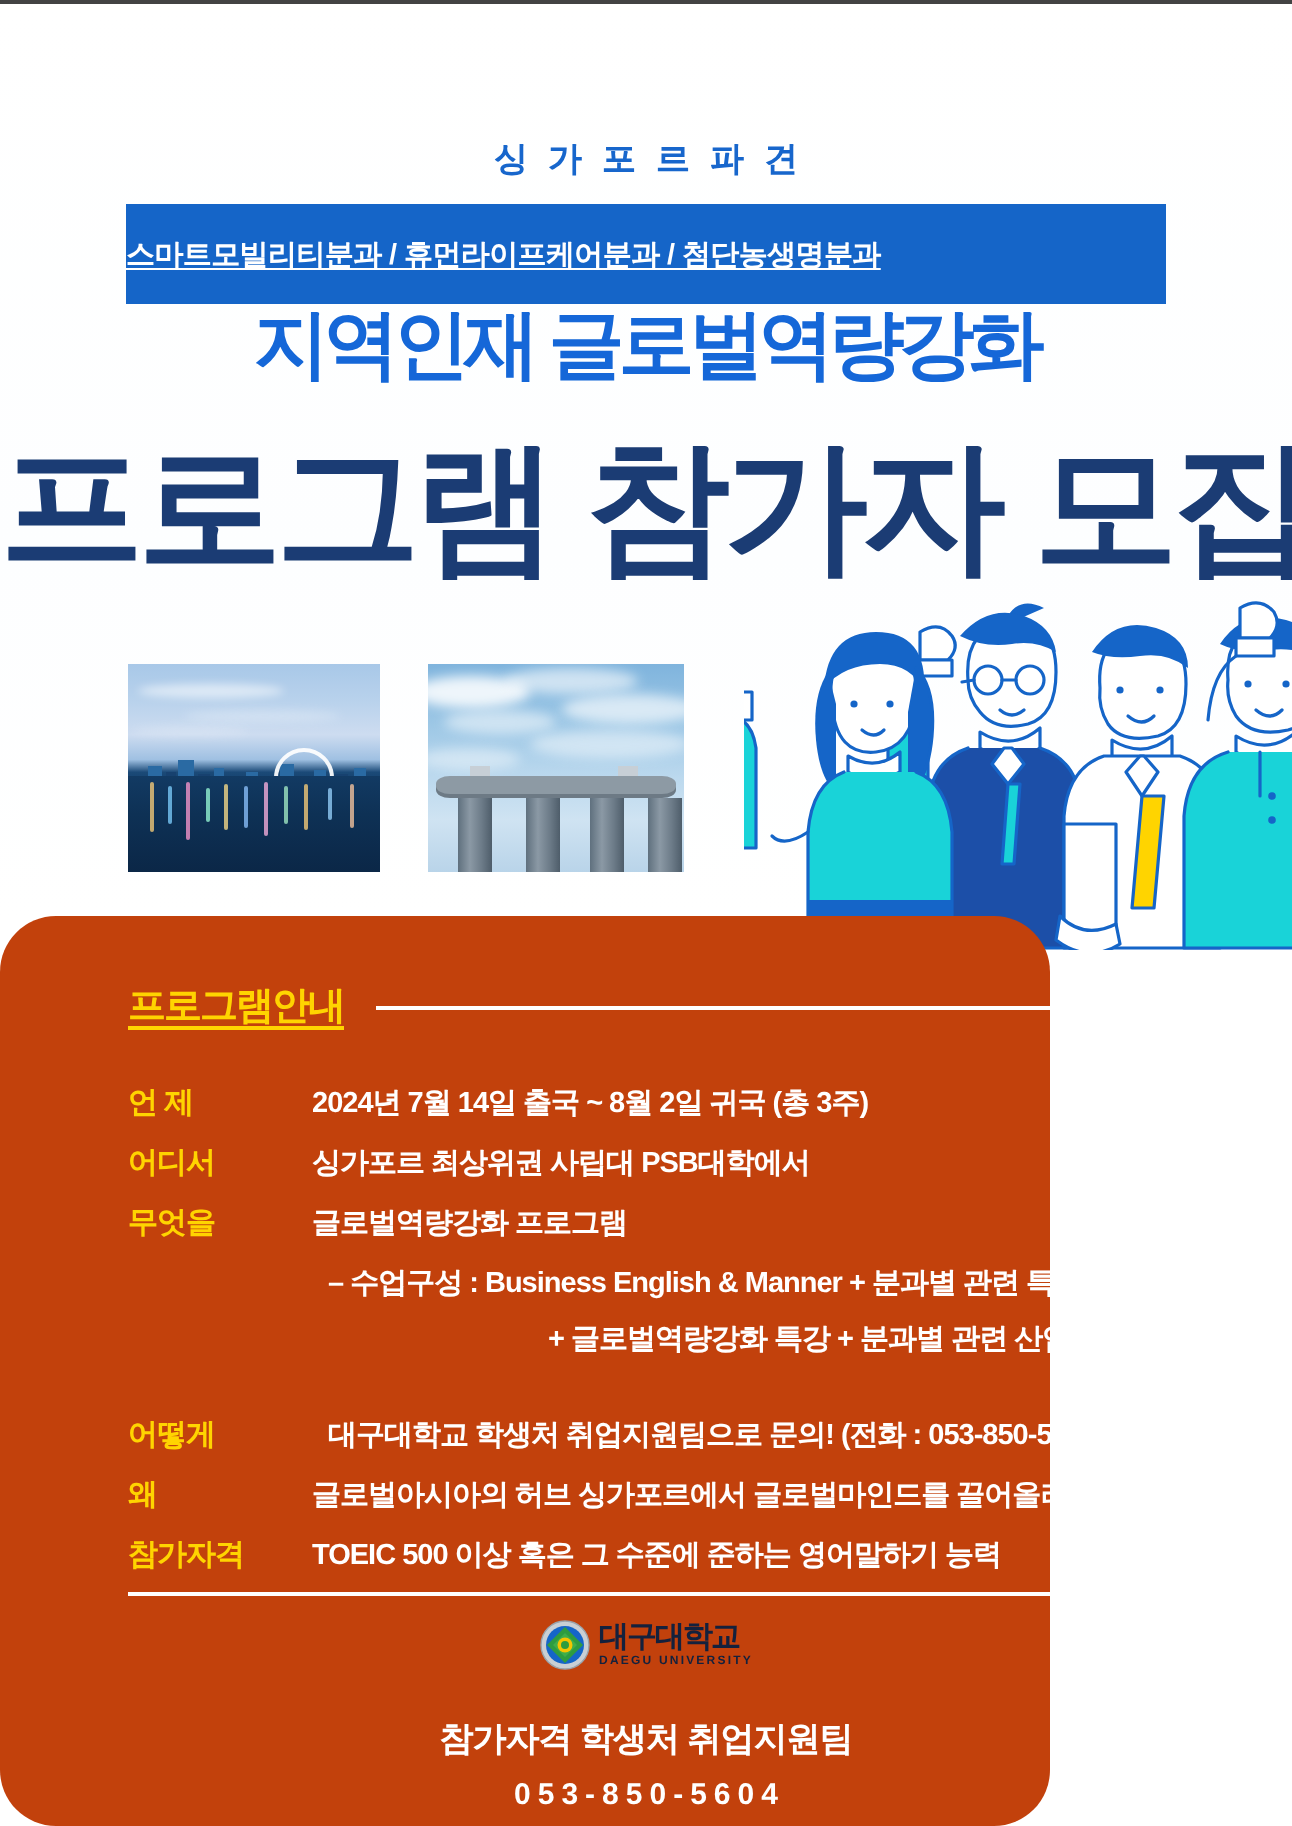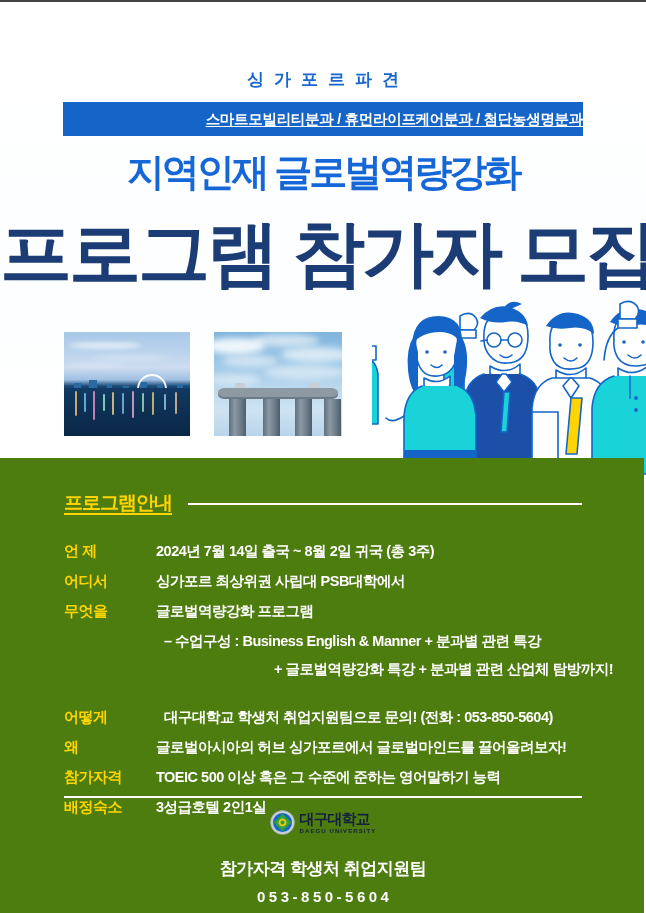--- a/index.html
+++ b/index.html
@@ -25,23 +25,23 @@
     position:absolute; left:0; top:68px; width:646px;
     text-align:center;
     color:#1766cc;
     font-size:17px; font-weight:bold;
     letter-spacing:10px;
     text-indent:10px;
   }
 
   .subjects-bar{
     position:absolute; left:63px; top:102px;
-    width:520px; height:34px;
+    width:520px; height:50px;
     background:#1565c8;
-    display:flex; align-items:center; justify-content:flex-end;
+    display:flex; align-items:center; justify-content:flex-start;
   }
   .subjects-bar span{
     color:#ffffff; font-size:14.5px; font-weight:bold; letter-spacing:-0.3px;
     text-decoration:underline; text-underline-offset:2px; text-decoration-thickness:1px;
   }
 
   .title1,.title2{
     position:absolute; left:0; width:646px; text-align:center;
     font-weight:bold; letter-spacing:-3px; white-space:nowrap;
   }
@@ -94,22 +94,23 @@
   .tower{
     position:absolute; bottom:0; width:17px;
     background:linear-gradient(90deg,#5f707e 0%, #8b99a5 35%, #6c7b88 70%, #4e5d6a 100%);
   }
 
   
   .illus{ position:absolute; left:372px; top:300px; width:274px; height:175px; }
 
   
   .panel{
-    position:absolute; left:0; top:458px; width:644px; height:455px;
-    background:#4d7c0f;
+    position:absolute; left:0; top:458px; width:525px; height:455px;
+    background:#c2410c;
+    border-radius:28px;
   }
 
   .sec-head{ position:absolute; left:64px; top:32px; display:flex; align-items:center; width:518px; }
   .sec-head .label{
     color:#ffd400; font-size:19px; font-weight:bold; letter-spacing:-1px;
     text-decoration:underline; text-underline-offset:4px; text-decoration-thickness:2px;
     white-space:nowrap;
   }
   .sec-head .rule{ flex:1; height:1.5px; background:#ffffff; margin-left:16px; margin-top:2px; }
 
@@ -341,24 +342,20 @@
       <div class="row">
         <div class="k">왜</div>
         <div class="v">글로벌아시아의 허브 싱가포르에서 글로벌마인드를 끌어올려보자!</div>
       </div>
 
       <div class="row">
         <div class="k">참가자격</div>
         <div class="v">TOEIC 500 이상 혹은 그 수준에 준하는 영어말하기 능력</div>
       </div>
 
-      <div class="row">
-        <div class="k">배정숙소</div>
-        <div class="v">3성급호텔 2인1실</div>
-      </div>
     </div>
 
     <div class="divider"></div>
 
     <div class="footer">
       <div class="logo-wrap">
         <div class="logo-mark">
           <svg width="25" height="25" viewBox="0 0 50 50" xmlns="http://www.w3.org/2000/svg">
             <circle cx="25" cy="25" r="24" fill="#c9cfd4"></circle>
             <circle cx="25" cy="25" r="24" fill="none" stroke="#9aa3ab" stroke-width="1.4"></circle>

